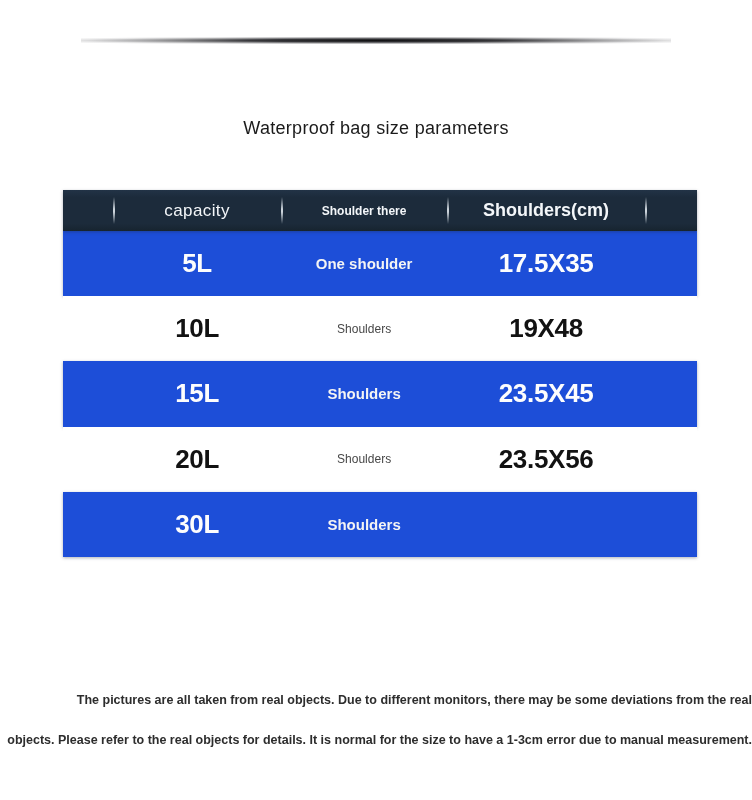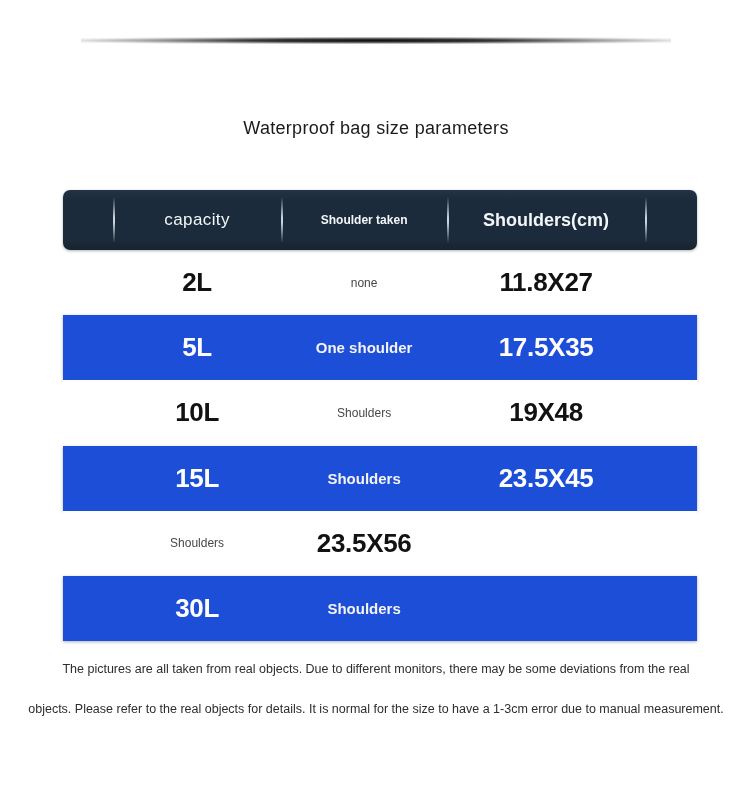--- a/index.html
+++ b/index.html
@@ -52,25 +52,24 @@
     top: 190px;
     width: 634px;
   }
   .trow {
     display: grid;
     grid-template-columns: 7.9% 26.5% 26.2% 31.2% 8.2%;
     align-items: center;
   }
   .thead {
     position: relative;
-    height: 60px;
+    height: 41px;
     background: linear-gradient(to bottom, #223346 0%, #1c2b3b 18%, #1c2b3b 82%, #17242f 100%);
     color: #f3f6f9;
     box-shadow: 0 1px 3px rgba(25,38,55,0.35);
-    border-radius: 7px;
   }
   .thead .h-cap   { font-size: 17px; font-weight: 400; letter-spacing: 0.4px; text-align: center; }
   .thead .h-strap { font-size: 12px; font-weight: 700; text-align: center; }
   .thead .h-dim   { font-size: 18px; font-weight: 700; text-align: center; }
 
   .divider {
     position: absolute;
     top: 7px;
     bottom: 7px;
     width: 2px;
@@ -103,27 +102,28 @@
     font-size: 12px;
     font-weight: 400;
     color: #474747;
   }
   .row.dark .cap-cell, .row.dark .dim-cell { color: #fdfdfd; }
   .row.dark .strap-cell { color: #f4f4f4; font-size: 15px; font-weight: 700; }
 
   
   .footer {
     position: absolute;
-    top: 661px;
+    top: 692px;
     left: 0;
     width: 100%;
     display: flex;
     flex-direction: column;
     gap: 24px;
-    align-items: center;
+    align-items: flex-end;
+    font-weight: bold;
   }
   .footer p {
     margin: 0;
     line-height: 16px;
     font-size: 12.5px;
     color: #2d2d2d;
     text-align: center;
     white-space: nowrap;
   }
 </style>
@@ -138,32 +138,25 @@
 
   <div class="size-table">
 
     <div class="trow thead">
       <div class="divider d1"></div>
       <div class="divider d2"></div>
       <div class="divider d3"></div>
       <div class="divider d4"></div>
       <div class="cell gutter"></div>
       <div class="cell h-cap">capacity</div>
-      <div class="cell h-strap">Shoulder taken</div>
+      <div class="cell h-strap">Shoulder there</div>
       <div class="cell h-dim">Shoulders(cm)</div>
       <div class="cell gutter"></div>
     </div>
 
-    <div class="trow row light">
-      <div class="cell gutter"></div>
-      <div class="cell cap-cell">2L</div>
-      <div class="cell strap-cell">none</div>
-      <div class="cell dim-cell">11.8X27</div>
-      <div class="cell gutter"></div>
-    </div>
 
     <div class="trow row dark">
       <div class="cell gutter"></div>
       <div class="cell cap-cell">5L</div>
       <div class="cell strap-cell">One shoulder</div>
       <div class="cell dim-cell">17.5X35</div>
       <div class="cell gutter"></div>
     </div>
 
     <div class="trow row light">
@@ -177,20 +170,21 @@
     <div class="trow row dark">
       <div class="cell gutter"></div>
       <div class="cell cap-cell">15L</div>
       <div class="cell strap-cell">Shoulders</div>
       <div class="cell dim-cell">23.5X45</div>
       <div class="cell gutter"></div>
     </div>
 
     <div class="trow row light">
       <div class="cell gutter"></div>
+      <div class="cell cap-cell">20L</div>
       <div class="cell strap-cell">Shoulders</div>
       <div class="cell dim-cell">23.5X56</div>
       <div class="cell gutter"></div>
     </div>
 
     <div class="trow row dark">
       <div class="cell gutter"></div>
       <div class="cell cap-cell">30L</div>
       <div class="cell strap-cell">Shoulders</div>
       <div class="cell gutter"></div>

